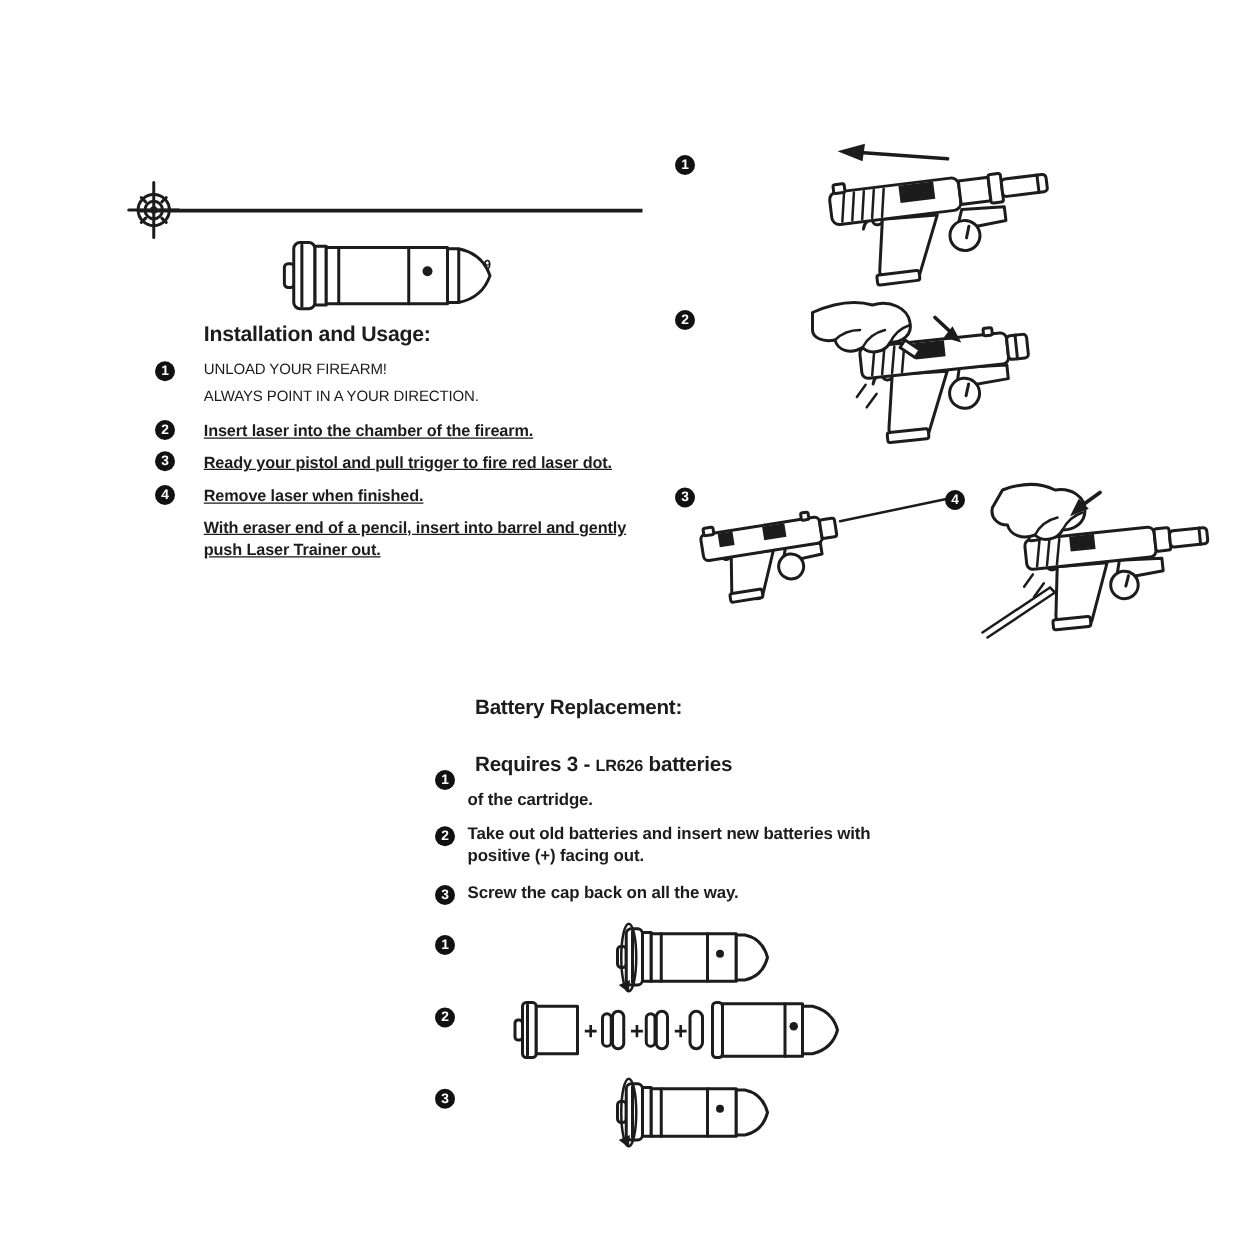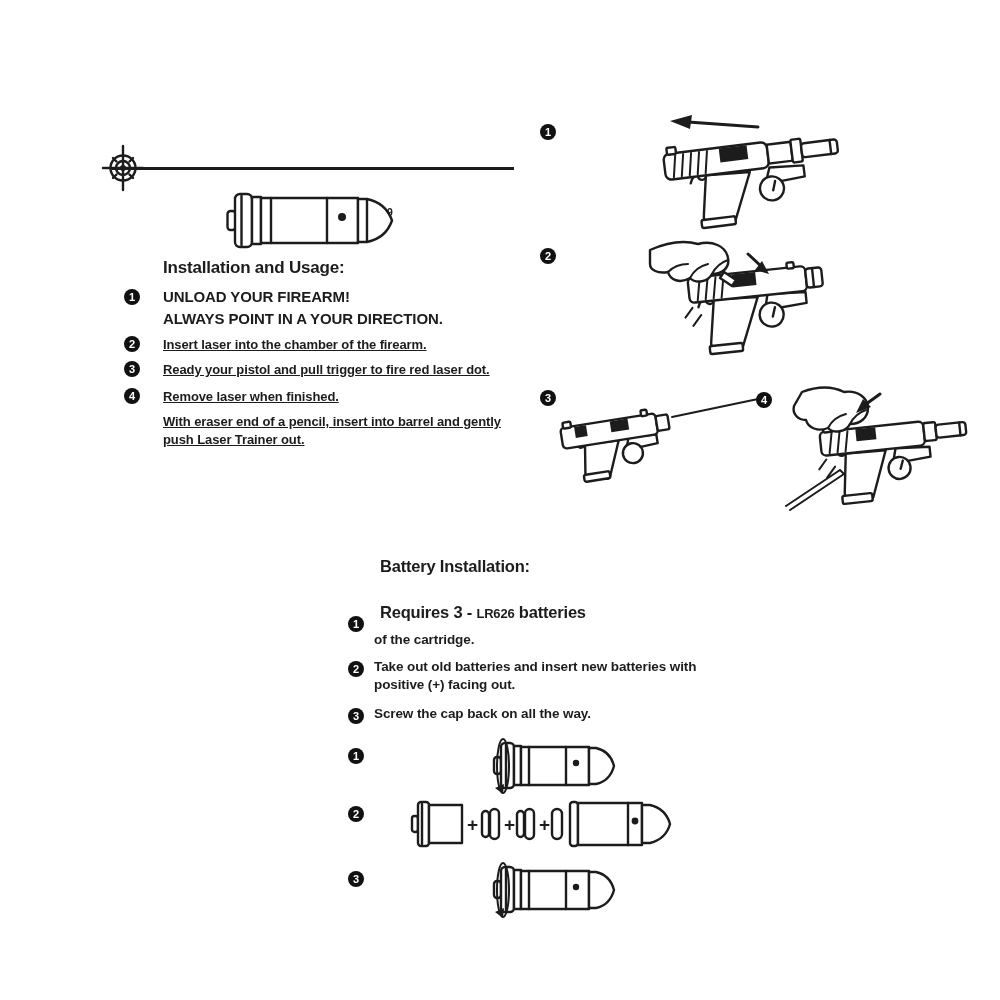--- a/index.html
+++ b/index.html
@@ -7,21 +7,21 @@
     position:relative;width:1000px;height:1000px;background:#ffffff;
     font-family:"Liberation Sans",sans-serif;color:#1c1c1c;overflow:hidden;
   }
   .abs{position:absolute;}
   .ttl{font-weight:700;font-size:16.5px;letter-spacing:-0.2px;}
   .rule{background:#1c1c1c;height:3px;}
   .model{font-weight:700;font-size:10.5px;}
   .h1{font-weight:700;font-size:17px;letter-spacing:-0.2px;}
   .h2{font-weight:700;font-size:16.5px;letter-spacing:-0.2px;}
   .step{font-weight:700;font-size:13px;letter-spacing:-0.1px;white-space:nowrap;text-decoration:underline;}
-  .stepcap{font-weight:700;font-size:15px;letter-spacing:-0.1px;white-space:nowrap;}
+  .stepcap{font-weight:400;font-size:12px;letter-spacing:-0.1px;white-space:nowrap;}
   .bstep{font-weight:700;font-size:13.5px;letter-spacing:-0.1px;white-space:nowrap;}
   .badge{
     width:16px;height:16px;border-radius:50%;background:#111;color:#fff;
     display:flex;align-items:center;justify-content:center;
     font-size:11px;font-weight:700;line-height:1;
   }
   .sub-model{font-size:13px;}
   svg{display:block;overflow:visible;}
   .fig *{stroke:#1c1c1c;stroke-width:2.4;fill:none;stroke-linecap:round;stroke-linejoin:round;}
   .fig .fw{fill:#ffffff;}
@@ -184,21 +184,21 @@
     </g>
     <path class="thin" d="M2,120 L56,84 M6,124 L60,88 M56,84 L60,88"></path>
     <g transform="translate(8,0)">
       <path class="fw" d="M10,6 C26,0 40,0 52,6 C66,4 76,12 76,22 C76,32 68,38 58,38 C54,46 42,48 36,42 C26,46 16,42 14,34 C6,34 0,28 2,20 Z"></path>
       <path class="thin" d="M58,38 C62,30 68,26 74,24 M36,42 C40,34 46,30 54,28"></path>
     </g>
     <line class="thick" x1="96" y1="8" x2="78" y2="21"></line>
     <polygon class="fb" points="72,27 79,13 87,21"></polygon>
   </svg>
 
-  <div class="abs h2" style="left:380px;top:557px;">Battery Installation:</div>
+  <div class="abs h2" style="left:380px;top:557px;">Battery Replacement:</div>
   <div class="abs h2" style="left:380px;top:582px;margin-top:21px;">
     <span>Requires 3 - </span><span class="sub-model">LR626</span><span> batteries</span>
   </div>
 
   <div class="abs badge" style="left:348px;top:616px;">
     <span>1</span>
     </div>
   <div class="abs bstep" style="left:374px;top:632px;text-align:right;">of the cartridge.</div>
 
   <div class="abs badge" style="left:348px;top:661px;">

